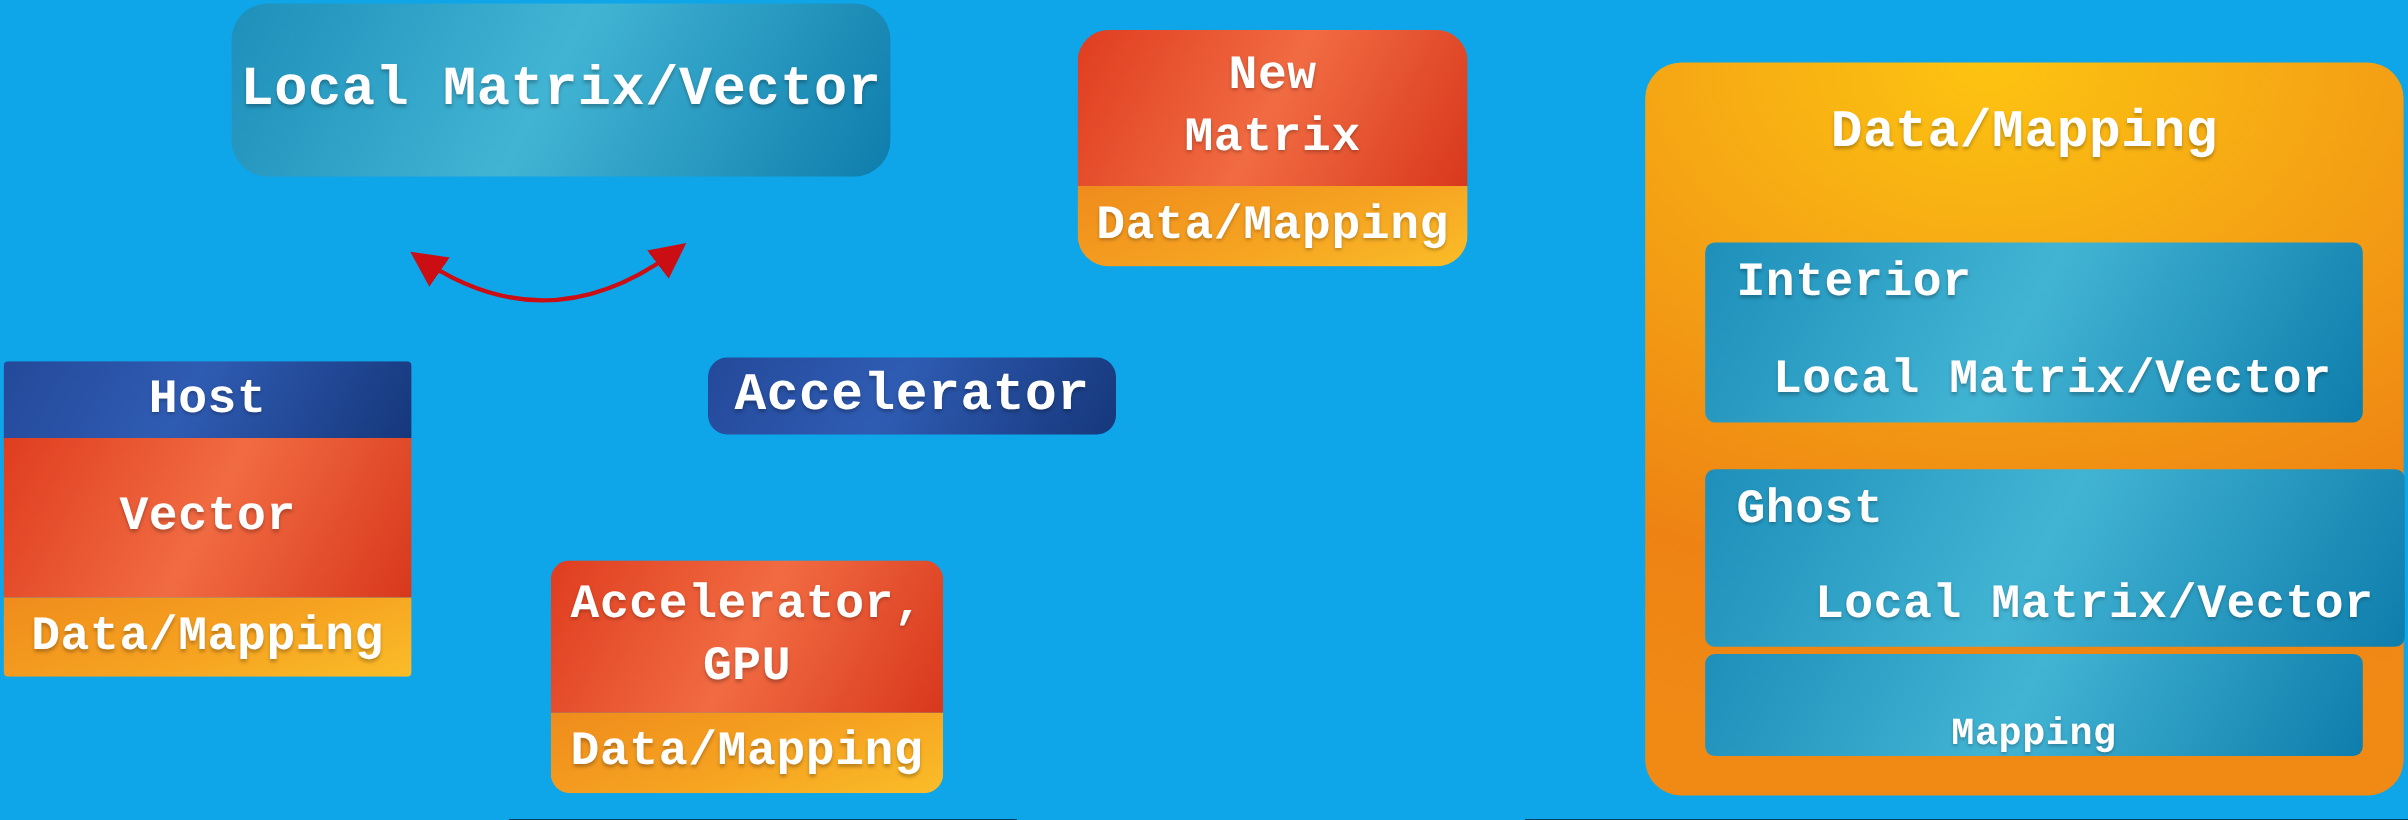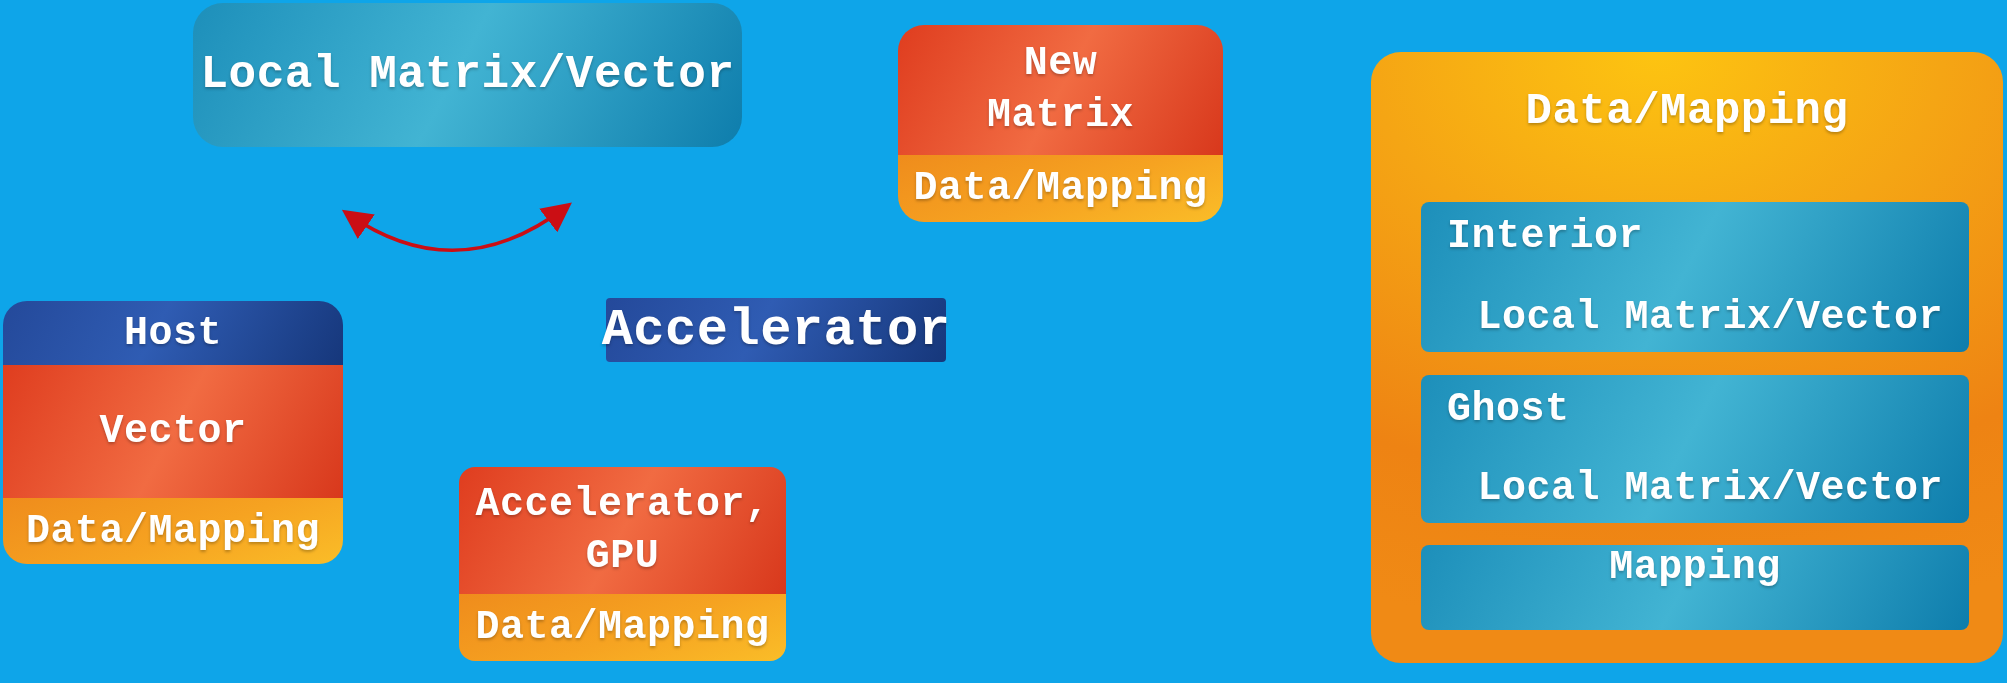--- a/index.html
+++ b/index.html
@@ -28,54 +28,54 @@
   .bigorange{background:radial-gradient(ellipse 130% 95% at 45% 0%,#fdc411 0%,#f5a514 35%,#ee8313 75%,#f08a15 100%);}
 
   
   #lmv{left:193px;top:3px;width:549px;height:144px;border-radius:30px;
        display:flex;align-items:center;justify-content:center;font-size:46px;}
 
   
   #arrow{left:330px;top:188px;width:250px;height:80px;}
 
   
-  #host-stack{left:3px;top:301px;width:340px;height:263px;border-radius:24px;overflow:hidden;
+  #host-stack{left:3px;top:301px;width:340px;height:263px;border-radius:4px;overflow:hidden;
               display:flex;flex-direction:column;}
   #host-stack .row{display:flex;align-items:center;justify-content:center;font-size:40px;}
   #host-header{height:64px;}
   #host-openmp{height:133px;flex:1;}
   #host-footer{height:66px;}
 
   
-  #accel{left:590px;top:298px;width:340px;height:64px;border-radius:4px;
-         display:flex;align-items:center;justify-content:center;font-size:52px;margin-left:16px;}
+  #accel{left:590px;top:298px;width:340px;height:64px;border-radius:16px;
+         display:flex;align-items:center;justify-content:center;font-size:44px;}
 
   
   #accgpu{left:459px;top:467px;width:327px;height:194px;border-radius:16px;overflow:hidden;
           display:flex;flex-direction:column;}
   #accgpu-top{height:127px;display:flex;flex-direction:column;align-items:center;justify-content:center;
               font-size:40px;line-height:1.3;}
   #accgpu-footer{height:67px;display:flex;align-items:center;justify-content:center;font-size:40px;}
 
   
   #newbackend{left:898px;top:25px;width:325px;height:197px;border-radius:26px;overflow:hidden;
               display:flex;flex-direction:column;}
   #newbackend-top{height:130px;display:flex;flex-direction:column;align-items:center;justify-content:center;
                   font-size:40px;line-height:1.3;}
   #newbackend-footer{height:67px;display:flex;align-items:center;justify-content:center;font-size:40px;}
 
   
   #panel{left:1371px;top:52px;width:632px;height:611px;border-radius:30px;}
   #panel-title{position:absolute;left:0;right:0;top:34px;text-align:center;font-size:44px;}
   .inner{position:absolute;left:50px;width:548px;border-radius:8px;}
   #interior{top:150px;height:150px;}
-  #ghost{top:323px;height:148px;}
+  #ghost{top:339px;height:148px;padding-left:35px;}
   .inner .toplabel{position:absolute;left:26px;top:12px;font-size:40px;}
   .inner .sublabel{position:absolute;right:26px;bottom:12px;font-size:40px;}
-  #mapping{top:493px;height:85px;display:flex;align-items:flex-start;justify-content:center;font-size:40px;}
+  #mapping{top:493px;height:85px;display:flex;align-items:flex-end;justify-content:center;font-size:32px;}
 </style>
 </head>
 <body>
 
 <div class="canvas">
 
   <div id="lmv" class="box teal">
     <span class="lbl">Local Matrix/Vector</span>
   </div>
 

